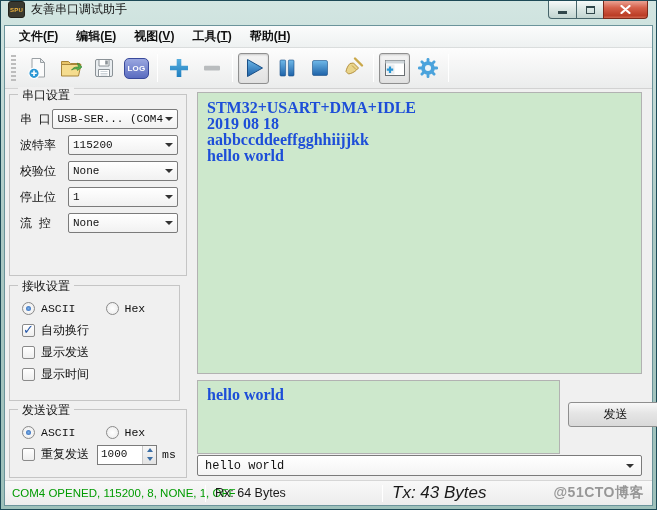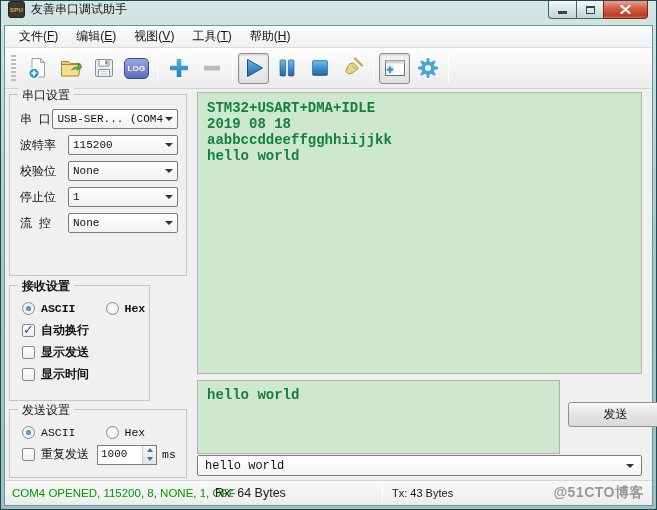--- a/index.html
+++ b/index.html
@@ -31,42 +31,42 @@
   .inner {
     position: absolute; left: 3px; right: 3px; top: 24px; bottom: 3px;
     background: #f0f0f0; border: 1px solid #6b949b;
     display: flex; flex-direction: column;
   }
   
   .menubar {
     height: 22px; background: linear-gradient(#fbfcfc, #eef1f1);
     border-bottom: 1px solid #dadddd; display: flex; align-items: center; padding-left: 5px; font-size: 12px; color: #111;
   }
-  .mi { padding: 2px 9px; }
+  .mi { padding: 2px 9px; font-weight: bold; }
   .mn { text-decoration: underline; }
   
   .toolbar {
     height: 41px; background: linear-gradient(#fdfdfd, #ebecec);
     border-bottom: 1px solid #d2d2d2; display: flex; align-items: center; padding-left: 5px;
   }
   .grip { width: 5px; height: 26px; margin: 0 5px 0 1px;
     background: repeating-linear-gradient(to bottom, #bdbdbd 0 2px, transparent 2px 4px); }
   .tbtn { width: 31px; height: 31px; display: flex; align-items: center; justify-content: center;
     border: 1px solid transparent; border-radius: 3px; margin: 0 1px; }
   .tbtn.pressed { border-color: #8f8f8f; background: linear-gradient(#f4f4f4, #e1e1e1); box-shadow: inset 0 1px 2px rgba(0,0,0,.18); }
   .tsep { width: 1px; height: 28px; background: #c7c7c7; border-right: 1px solid #fff; margin: 0 4px; }
   .logbadge { width: 25px; height: 21px; border-radius: 5px; border: 1px solid #39499b;
     background: linear-gradient(#9aa7e0, #5a6cc0); color: #fff; font-size: 8px; font-weight: bold;
     display: flex; align-items: center; justify-content: center; letter-spacing: .2px; }
   
   .client { flex: 1; position: relative; background: #f0f0f0; }
   .group { position: absolute; border: 1px solid #c5c5c5; border-radius: 0; }
   .legend { position: absolute; top: -8px; left: 8px; background: #f0f0f0; padding: 0 4px; font-size: 12px; color: #111; }
   .g1 { left: 4px; top: 5px; width: 178px; height: 182px; }
-  .g2 { left: 4px; top: 196px; width: 141px; height: 116px; font-weight: bold; }
+  .g2 { left: 4px; top: 196px; width: 171px; height: 116px; }
   .g3 { left: 4px; top: 320px; width: 178px; height: 69px; }
   .gbody { padding: 14px 8px 0 10px; display: flex; flex-direction: column; gap: 6px; }
   .g2 .gbody, .g3 .gbody { padding-top: 13px; gap: 3px; padding-left: 12px; }
   .frow { display: flex; align-items: center; height: 20px; }
   .flabel { width: 48px; font-size: 12px; white-space: pre; color: #111; }
   .combo { flex: 1; height: 20px; border: 1px solid #7b7b7b; border-radius: 2px;
     background: linear-gradient(#ffffff, #f1f1f1); display: flex; align-items: center; padding: 0 4px;
     font-family: "Liberation Mono", "DejaVu Sans Mono", monospace; font-size: 11px; color: #111; }
   .cval { flex: 1; overflow: hidden; white-space: nowrap; }
   .carrow { width: 0; height: 0; border-left: 4px solid transparent; border-right: 4px solid transparent;
@@ -83,41 +83,41 @@
   .hexgap { margin-left: 30px; }
   .spin { width: 60px; height: 20px; border: 1px solid #7b7b7b; background: #fff; display: flex; margin-left: 8px; }
   .sval { flex: 1; padding: 2px 3px; font-family: "Liberation Mono", "DejaVu Sans Mono", monospace; font-size: 11px; }
   .sarrows { width: 14px; border-left: 1px solid #c9c9c9; display: flex; flex-direction: column;
     background: linear-gradient(#f7f7f7, #e3e3e3); }
   .sarr { flex: 1; display: flex; align-items: center; justify-content: center; }
   .tri-up { width: 0; height: 0; border-left: 3px solid transparent; border-right: 3px solid transparent; border-bottom: 4px solid #3b6ea5; }
   .tri-dn { width: 0; height: 0; border-left: 3px solid transparent; border-right: 3px solid transparent; border-top: 4px solid #3b6ea5; }
   .msl { margin-left: 5px; }
   
-  .term { font-family: Liberation Mono, monospace; font-size: 14px; font-weight: bold; color: #15803d; line-height: 16px; }
+  .term { font-family: Liberation Serif, serif; font-size: 16px; font-weight: bold; color: #1d4ed8; line-height: 16px; }
   .rxarea { position: absolute; left: 192px; top: 3px; width: 445px; height: 282px;
     background: #cde8cc; border: 1px solid #b2b2b2; padding: 7px 9px; }
   .txview { position: absolute; left: 192px; top: 291px; width: 363px; height: 74px;
     background: #cde8cc; border: 1px solid #b2b2b2; padding: 6px 9px; }
   .sendbtn { position: absolute; left: 563px; top: 313px; width: 95px; height: 25px;
     border: 1px solid #8e8e8e; border-radius: 3px;
     background: linear-gradient(#f8f8f8, #e5e5e5 45%, #d9d9d9);
     font-size: 12px; color: #111; display: flex; align-items: center; justify-content: center; }
   .histcombo { position: absolute; left: 192px; top: 366px; width: 445px; height: 21px;
     border: 1px solid #7b7b7b; border-radius: 2px; background: linear-gradient(#ffffff, #f4f4f4);
     display: flex; align-items: center; padding: 0 7px;
     font-family: "Liberation Mono", "DejaVu Sans Mono", monospace; font-size: 12px; color: #111; }
   .histcombo .carrow { margin-left: auto; }
   
   .statusbar { height: 25px; border-top: 1px solid #d6d6d6;
     background: linear-gradient(#f8f8f8, #ececec); display: flex; align-items: center; }
   .st-conn { width: 200px; padding-left: 7px; color: #009b00; font-size: 11.5px; white-space: nowrap; }
   .ssep { width: 1px; height: 17px; background: #cdcdcd; border-right: 1px solid #fff; flex: none; }
   .st-rx { width: 176px; padding-left: 9px; font-size: 12.5px; color: #1a1a1a; }
-  .st-tx { width: 115px; padding-left: 9px; font-size: 11px; color: #1a1a1a; }
+  .st-tx { width: 115px; padding-left: 9px; font-size: 17px; color: #1a1a1a; font-style: italic; }
   .st-wm { flex: 1; text-align: right; padding-right: 8px; color: #979797; font-weight: bold; font-size: 14px; letter-spacing: .5px; }
 </style>
 </head>
 <body>
 
 <svg width="0" height="0" style="position:absolute">
   <defs>
     <linearGradient id="blg" x1="0" y1="0" x2="0" y2="1">
       <stop offset="0" stop-color="#6fb9e9"></stop>
         <stop offset="1" stop-color="#1e62a8"></stop>

